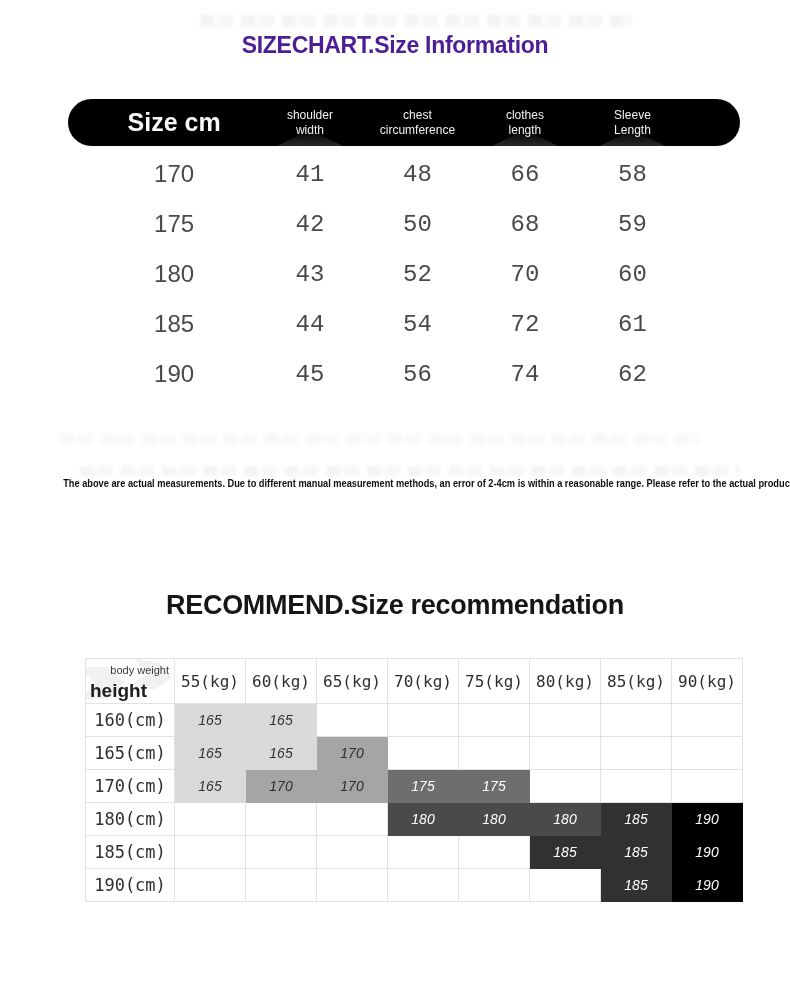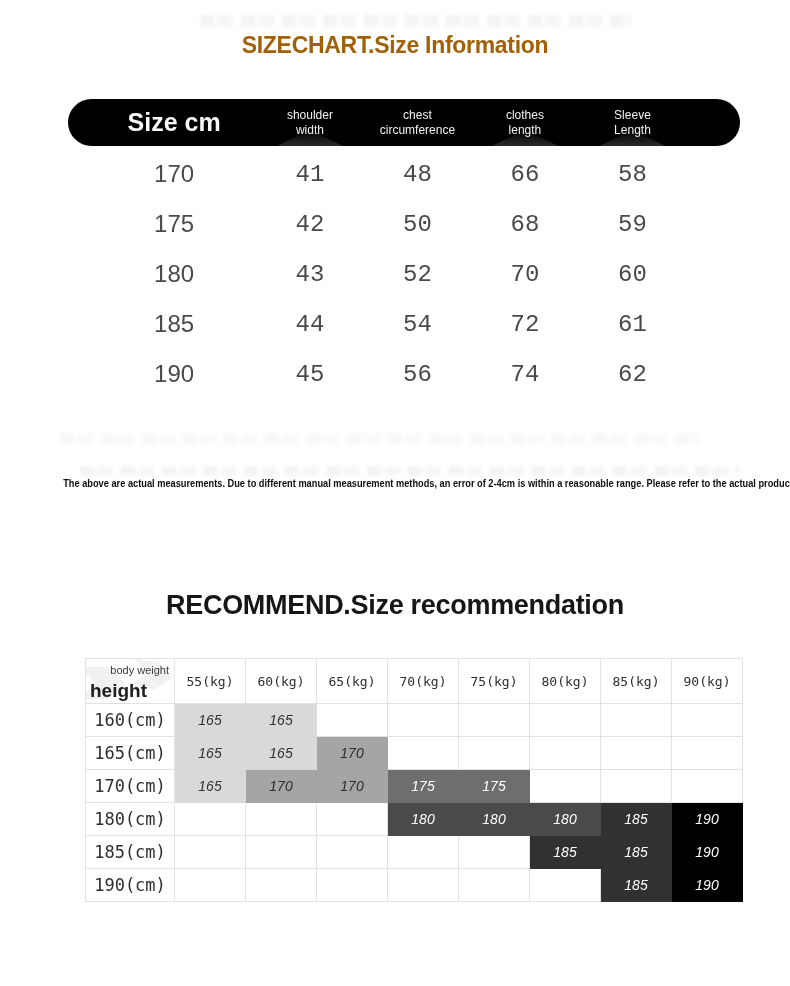--- a/index.html
+++ b/index.html
@@ -12,21 +12,21 @@
   .ghost {
     position:absolute; filter:blur(1.5px);
     background:repeating-linear-gradient(90deg,#ececec 0 13px,#f8f8f8 13px 19px,#f0f0f0 19px 33px,#ffffff 33px 41px);
   }
   .ghost-top  { left:200px; top:14px;  width:432px; height:13px; opacity:.55; }
   .ghost-mid1 { left:60px;  top:433px; width:640px; height:12px; opacity:.35; }
   .ghost-mid2 { left:80px;  top:466px; width:660px; height:10px; opacity:.55; }
 
   .title1 {
     position:absolute; top:32px; left:0; width:100%; text-align:center;
-    font-size:23px; font-weight:bold; color:#a16207; letter-spacing:-0.3px;
+    font-size:23px; font-weight:bold; color:#4c1d95; letter-spacing:-0.3px;
   }
   .title2 {
     position:absolute; top:590px; left:0; width:100%; text-align:center;
     font-size:27px; font-weight:bold; color:#161616; letter-spacing:-0.3px;
   }
 
   
   .pill {
     position:absolute; left:68px; top:99px; width:672px; height:47px;
     background:#000000; border-radius:24px; display:flex; align-items:center;
@@ -66,21 +66,21 @@
     border-top:1px solid #e2e2e2; border-left:1px solid #e2e2e2;
   }
   .rec-table th, .rec-table td {
     border-right:1px solid #e2e2e2; border-bottom:1px solid #e2e2e2;
     padding:0; font-weight:normal;
   }
   .rec-table thead tr { height:45px; }
   .rec-table tbody tr { height:33px; }
   .weight-th {
     width:70px; text-align:center; font-family:"DejaVu Sans Mono", monospace;
-    font-size:13px; color:#2e2e2e;
+    font-size:16px; color:#2e2e2e;
   }
   .corner-th { width:88px; position:relative; overflow:hidden; }
   .corner-top {
     position:absolute; top:5px; right:5px; font-size:11px; color:#3a3a3a;
   }
   .corner-bottom {
     position:absolute; bottom:1px; left:4px; font-size:19px; font-weight:bold; color:#1e1e1e;
   }
   .chev {
     position:absolute; background:#f1f1f1;

